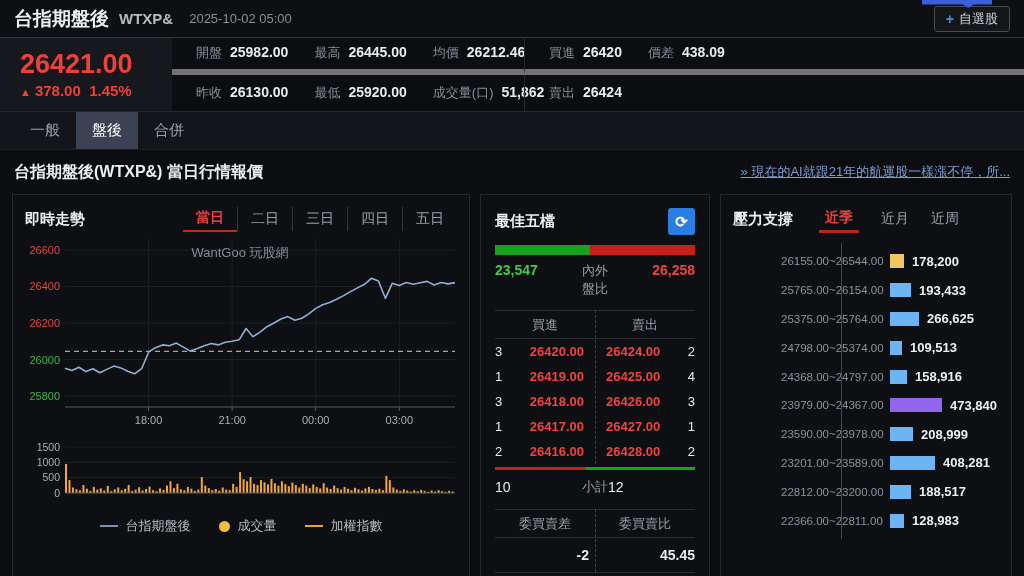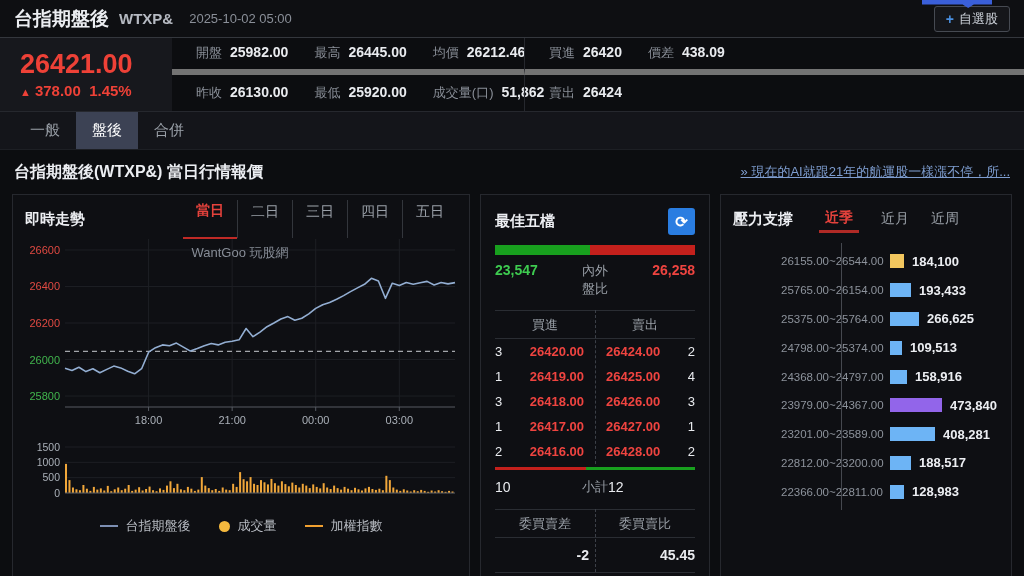--- a/index.html
+++ b/index.html
@@ -39,21 +39,21 @@
   .section-title { font-size:16px; font-weight:bold; color:#eceef2; }
   .news-link { margin-left:auto; font-size:13px; color:#7e9dd0; text-decoration:underline; cursor:pointer; }
   
   .main { display:flex; gap:10px; padding:0 12px; }
   .panel { border:1px solid #26282e; background:#0e0f13; height:420px; }
   .panel-head { display:flex; align-items:center; height:28px; }
   .panel-title { font-size:15px; font-weight:bold; color:#eceef2; }
   
   .p-chart { width:458px; padding:10px 12px; }
   .period-tabs { margin-left:auto; display:flex; align-items:center; }
-  .ptab { font-size:14px; color:#9aa0a8; padding:4px 13px 20px; cursor:pointer; border-left:1px solid #33363c; line-height:1; }
+  .ptab { font-size:14px; color:#9aa0a8; padding:4px 13px 6px; cursor:pointer; border-left:1px solid #33363c; line-height:1; }
   .ptab:first-child { border-left:none; }
   .ptab.active { color:#e5423c; font-weight:bold; border-bottom:2px solid #c02a26; }
   .legend { display:flex; justify-content:center; align-items:center; gap:28px; margin-top:8px; }
   .leg-item { display:flex; align-items:center; gap:8px; font-size:13px; color:#b9bdc4; }
   .leg-line { width:18px; height:2px; }
   .leg-dot { width:11px; height:11px; border-radius:50%; }
   
   .p-best5 { width:230px; padding:12px 14px; }
   .refresh-btn { margin-left:auto; width:27px; height:27px; border:none; border-radius:3px; background:#2a7de1; color:#fff; font-size:15px; font-weight:bold; cursor:pointer; line-height:27px; text-align:center; }
   .ratio-bar { display:flex; height:10px; margin-top:10px; }
@@ -457,21 +457,21 @@
           <div class="sptab active">近季</div>
           <div class="sptab">近月</div>
           <div class="sptab">近周</div>
         </div>
     </div>
     <div class="press-rows" id="press-rows">
       <div class="baseline"></div>
     <div class="prow">
           <span class="prange">26155.00~26544.00</span>
           <div class="pbar" style="width: 14px; background: rgb(242, 198, 94);"></div>
-          <span class="pval">184,100</span>
+          <span class="pval">178,200</span>
         </div>
         <div class="prow">
           <span class="prange">25765.00~26154.00</span>
           <div class="pbar" style="width: 21px; background: rgb(109, 180, 245);"></div>
           <span class="pval">193,433</span>
         </div>
         <div class="prow">
           <span class="prange">25375.00~25764.00</span>
           <div class="pbar" style="width: 29px; background: rgb(109, 180, 245);"></div>
           <span class="pval">266,625</span>
@@ -485,20 +485,25 @@
           <span class="prange">24368.00~24797.00</span>
           <div class="pbar" style="width: 17px; background: rgb(109, 180, 245);"></div>
           <span class="pval">158,916</span>
         </div>
         <div class="prow">
           <span class="prange">23979.00~24367.00</span>
           <div class="pbar" style="width: 52px; background: rgb(146, 101, 234);"></div>
           <span class="pval">473,840</span>
         </div>
         <div class="prow">
+          <span class="prange">23590.00~23978.00</span>
+          <div class="pbar" style="width: 23px; background: rgb(109, 180, 245);"></div>
+          <span class="pval">208,999</span>
+        </div>
+        <div class="prow">
           <span class="prange">23201.00~23589.00</span>
           <div class="pbar" style="width: 45px; background: rgb(109, 180, 245);"></div>
           <span class="pval">408,281</span>
         </div>
         <div class="prow">
           <span class="prange">22812.00~23200.00</span>
           <div class="pbar" style="width: 21px; background: rgb(109, 180, 245);"></div>
           <span class="pval">188,517</span>
         </div>
         <div class="prow">

